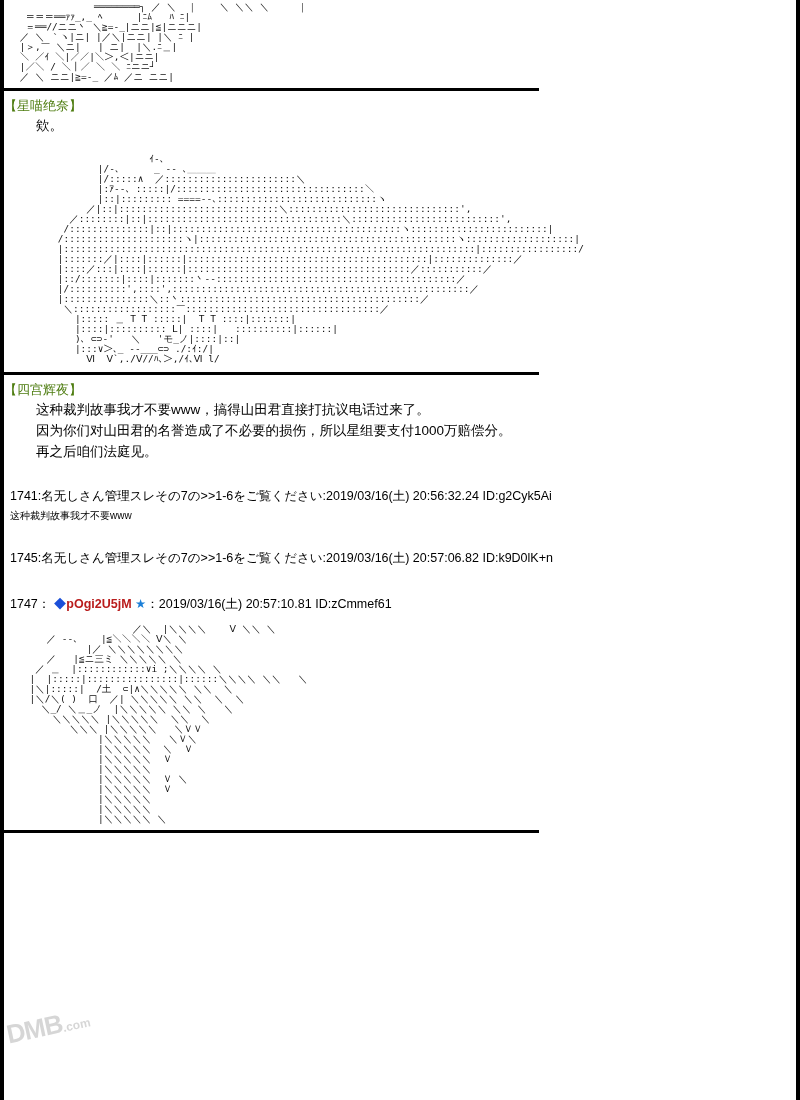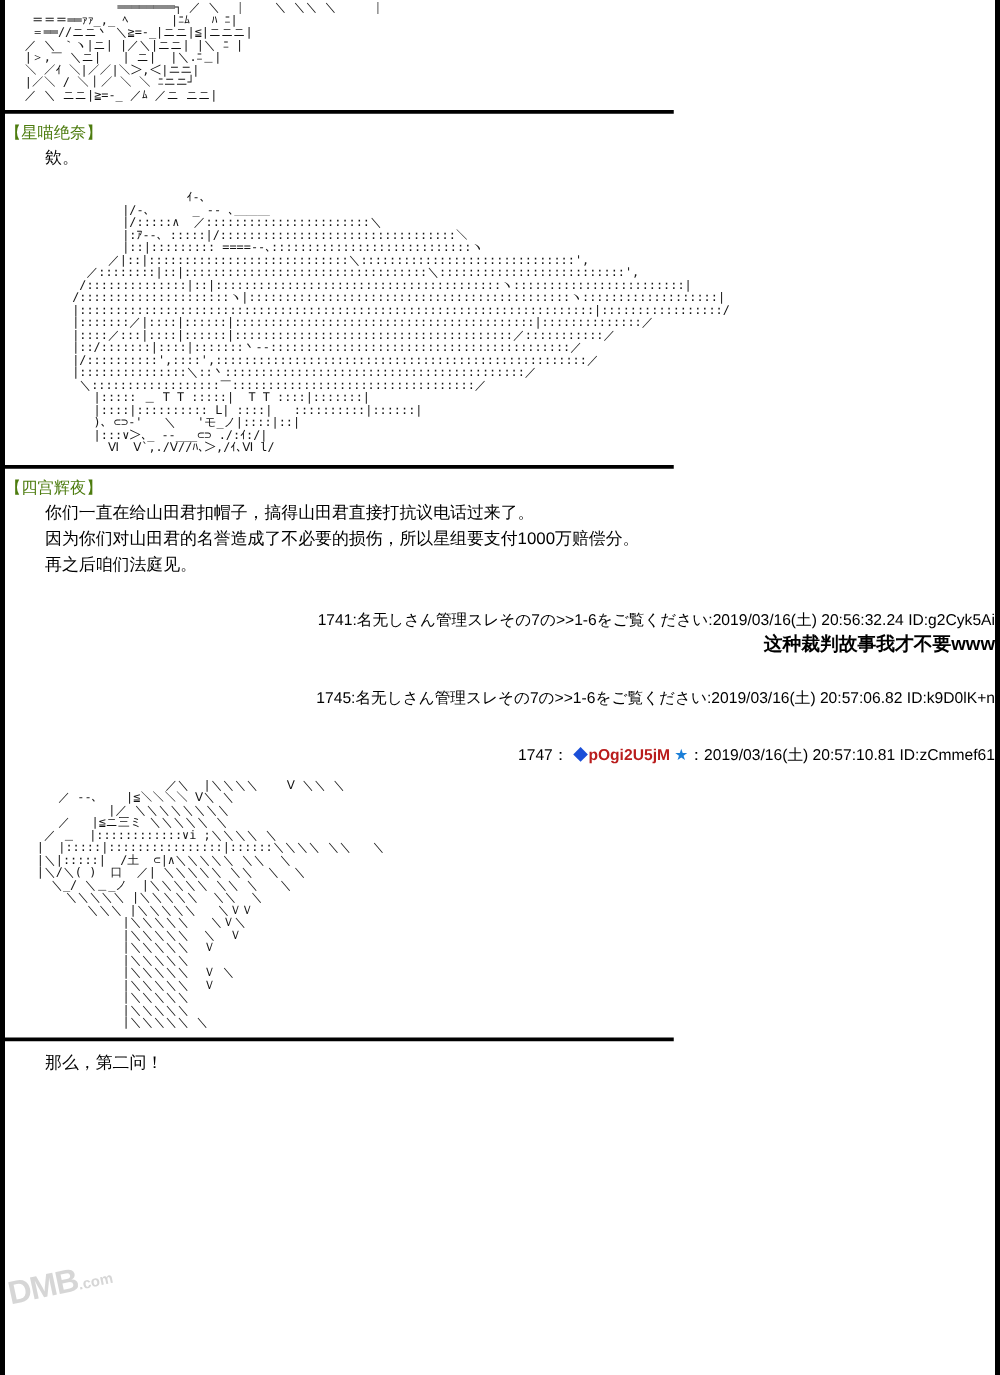--- a/index.html
+++ b/index.html
@@ -53,29 +53,27 @@
   }
   .speech {
     font-size: 13.5px;
     line-height: 21px;
     padding-left: 32px;
   }
   .post {
     font-size: 12.5px;
     line-height: 20px;
     padding-left: 6px;
-    text-align: right;
   }
   .post-head {
     white-space: nowrap;
   }
   .post-body {
-    font-size: 15px;
+    font-size: 10px;
     line-height: 20px;
-    font-weight: bold;
   }
   .name-blue {
     color: #b91c1c;
     font-weight: bold;
   }
   .diamond {
     color: #1b4fd8;
   }
   .star {
     color: #1b7fd8;
@@ -138,21 +136,21 @@
   ＼::::::::::::::::::￣::::::::::::::::::::::::::::::::::／
     |::::: ＿ T T :::::|  T T ::::|:::::::|
     |::::|:::::::::: L| ::::|   ::::::::::|::::::|
     )､ ⊂⊃-'   ＼   'モ_ノ|::::|::|
     |:::∨＞､_ -‐___⊂⊃ ./:ｲ:/|
       Ⅵ  Ⅴ`,./Ⅴ//ﾊ､＞,/ｲ､Ⅵ l/</pre>
 
     <div class="rule rule-short" style="margin-top:8px;"></div>
 
     <div class="speaker">【四宫辉夜】</div>
-    <div class="speech">你们一直在给山田君扣帽子，搞得山田君直接打抗议电话过来了。</div>
+    <div class="speech">这种裁判故事我才不要www，搞得山田君直接打抗议电话过来了。</div>
     <div class="speech">因为你们对山田君的名誉造成了不必要的损伤，所以星组要支付1000万赔偿分。</div>
     <div class="speech">再之后咱们法庭见。</div>
 
     <div class="post" style="margin-top:24px;">
       <div class="post-head">
         <span>1741</span><span>:</span><span>名无しさん管理スレその7の&gt;&gt;1-6をご覧ください</span><span>:</span><span>2019/03/16(土) 20:56:32.24</span>&nbsp;<span>ID:g2Cyk5Ai</span>
       </div>
       <div class="post-body">这种裁判故事我才不要www</div>
     </div>
 
@@ -184,20 +182,19 @@
               |＼＼＼＼＼  Ｖ
               |＼＼＼＼＼
               |＼＼＼＼＼  Ｖ ＼
               |＼＼＼＼＼  Ｖ
               |＼＼＼＼＼
               |＼＼＼＼＼
               |＼＼＼＼＼ ＼</pre>
 
     <div class="rule rule-short" style="margin-top:6px;"></div>
 
-    <div class="speech">那么，第二问！</div>
 
     <div class="watermark">
       <span>DMB</span><small>.com</small>
     </div>
 
   </div>
 </div>
 
 </body></html>

